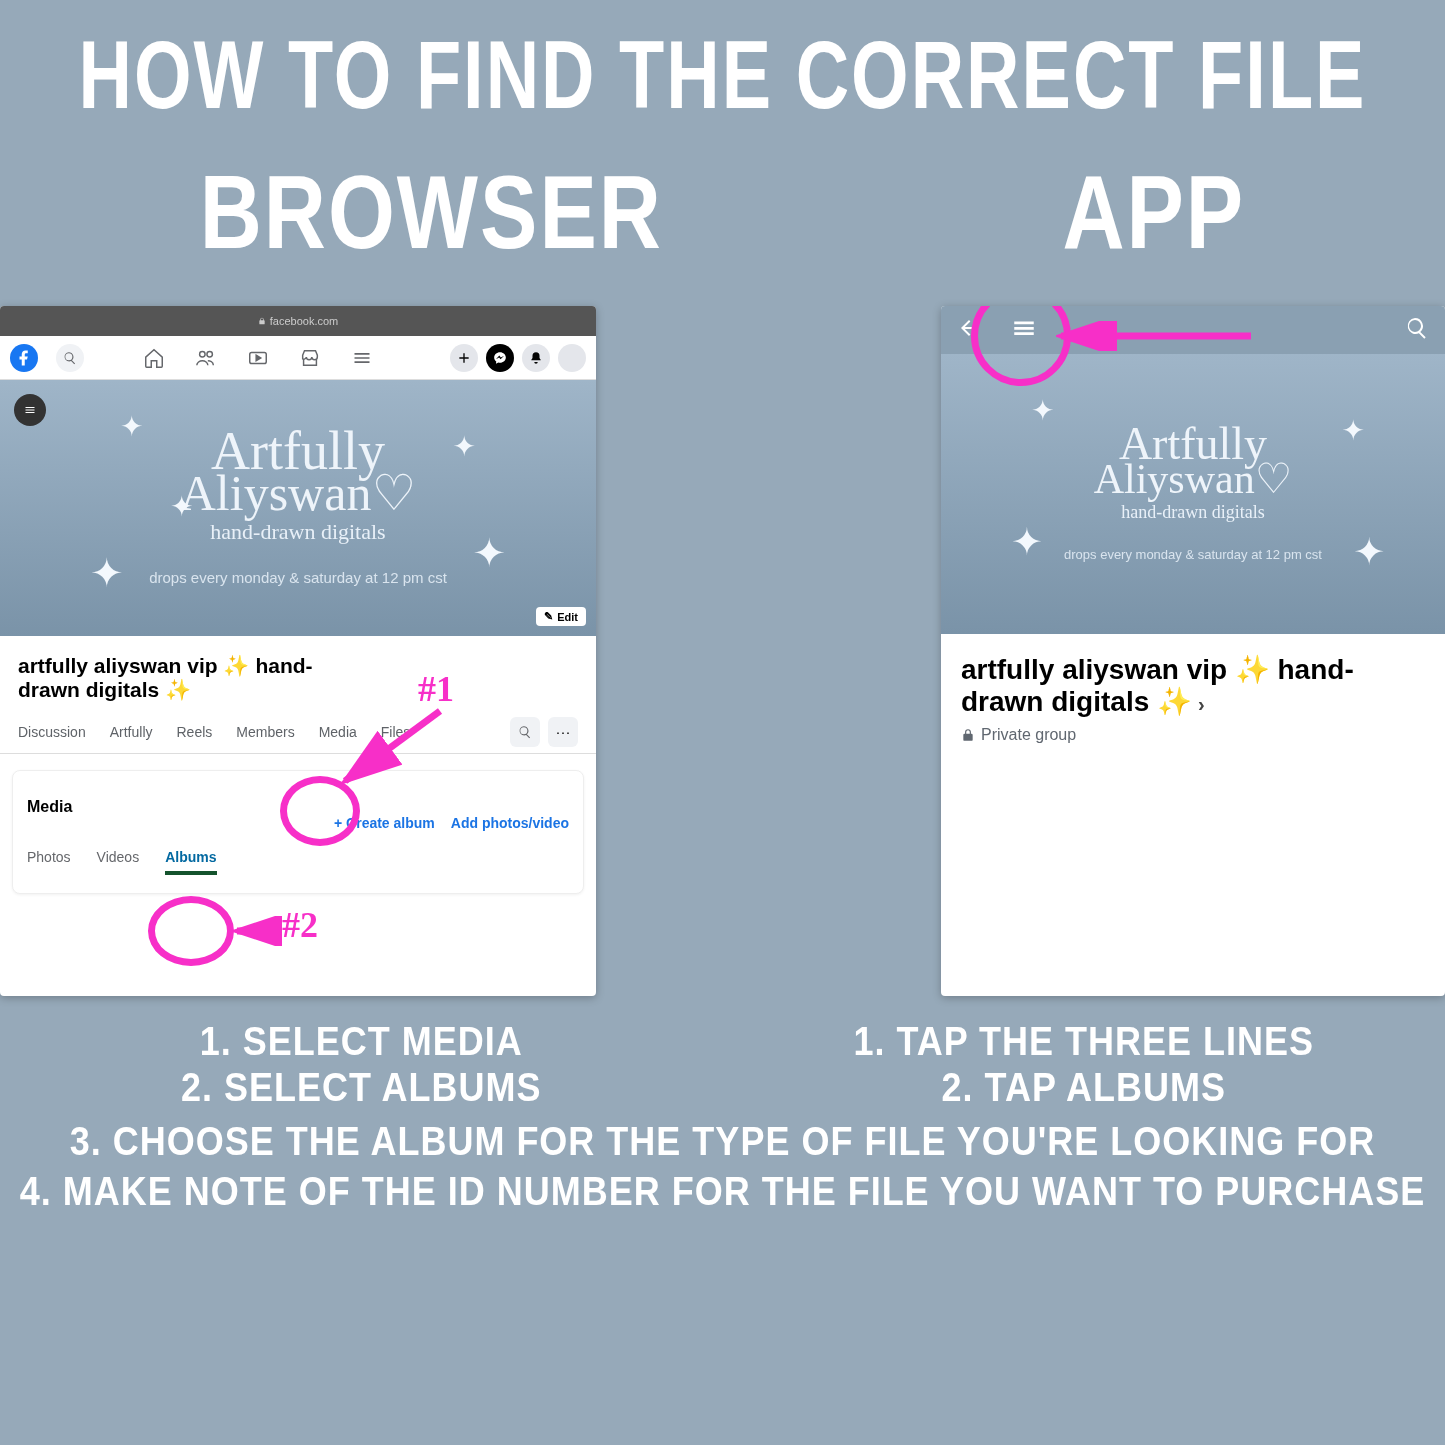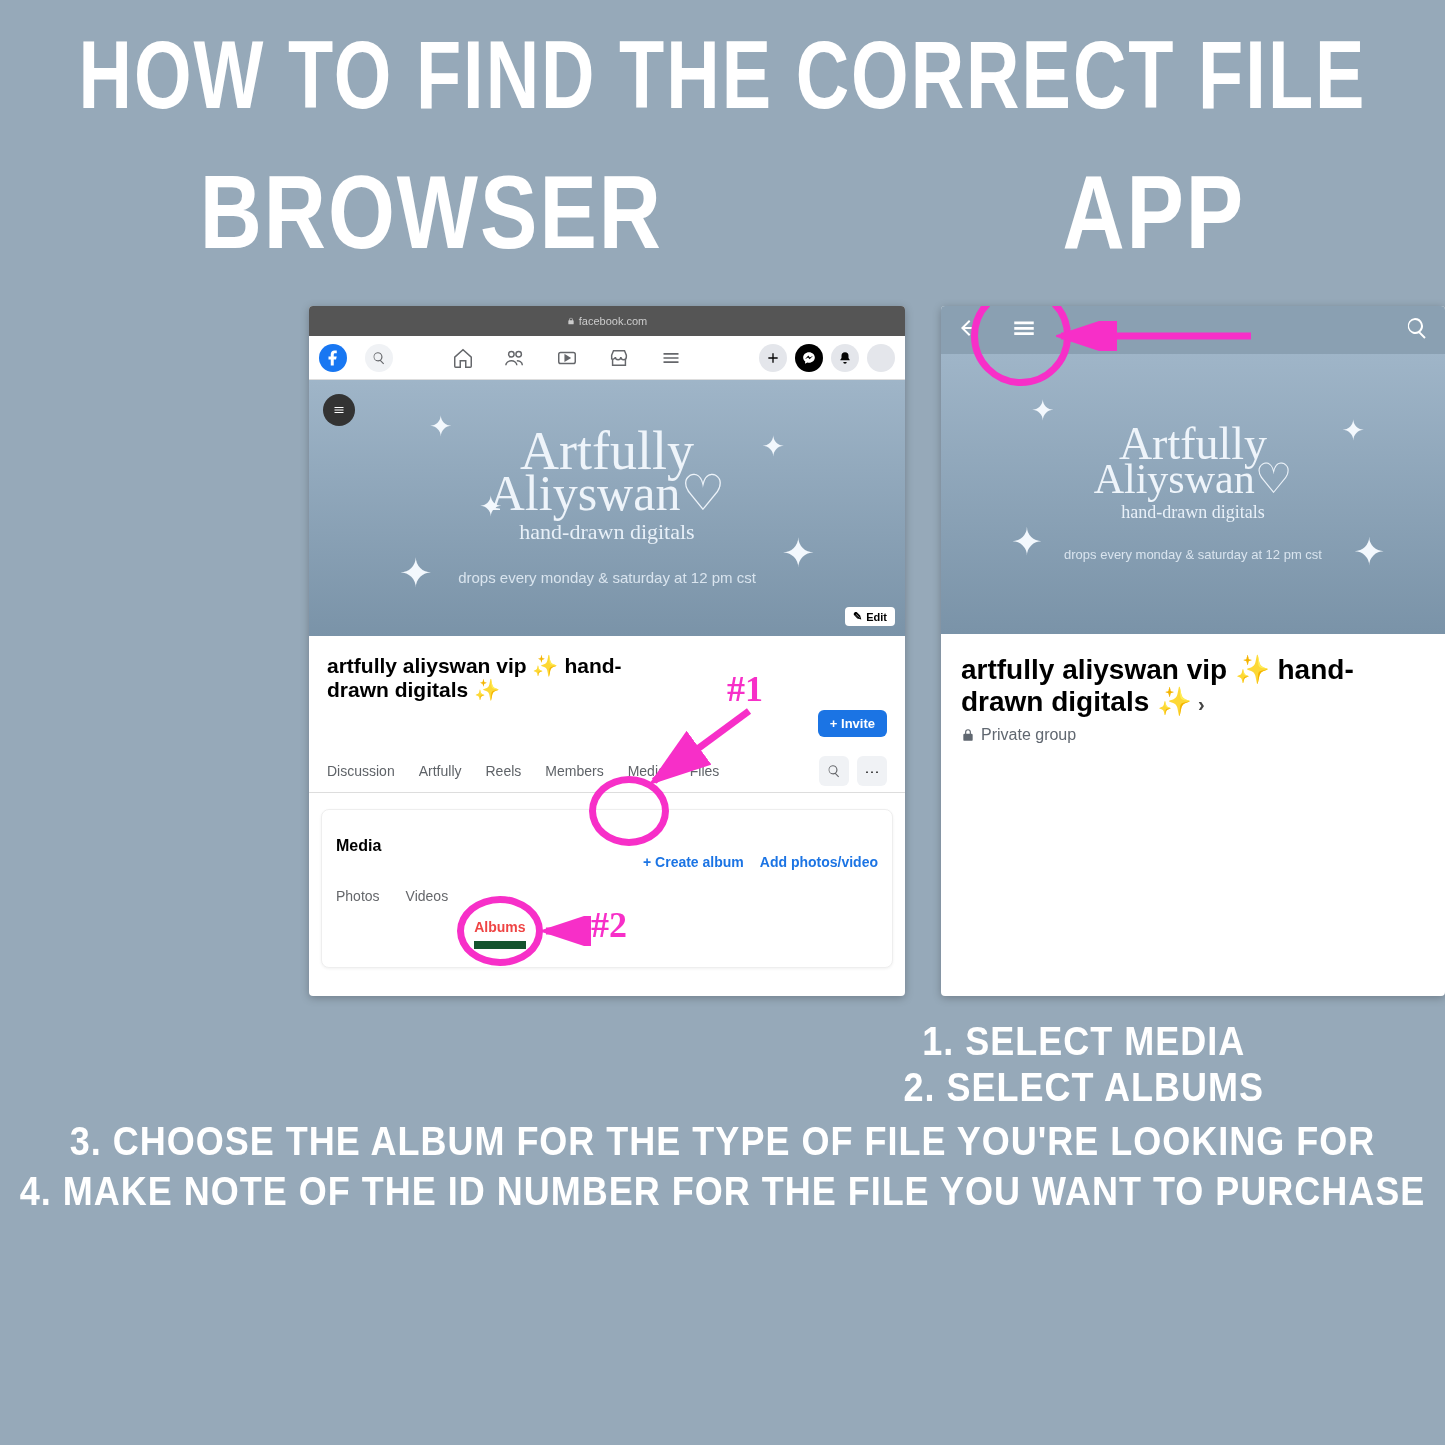--- a/index.html
+++ b/index.html
@@ -20,21 +20,21 @@
     padding-top: 28px;
     transform: scaleY(1.3);
     font-family: "Arial Narrow", Arial, sans-serif;
   }
   .col-titles { display:flex; justify-content:space-around; margin-top:50px;}
   .col-title {
     color:#fff; font-size:86px; font-weight:800; letter-spacing:2px;
     transform:scaleY(1.2);
     font-family:"Arial Narrow",Arial,sans-serif;
   }
-  .panels { display:flex; justify-content:flex-end; gap:36px; margin-top:44px;}
+  .panels { display:flex; justify-content:space-between; gap:36px; margin-top:44px;}
   .panel { background:#fff; border-radius:4px; overflow:hidden; box-shadow:0 2px 8px rgba(0,0,0,.25); position:relative; }
   .panel-browser { width:596px; height:690px; }
   .panel-app { width:504px; height:690px; }
 
   
   .browser-chrome { height:30px; background:#555; display:flex; align-items:center; justify-content:center; color:#ccc; font-size:11px;}
   .browser-chrome svg { width:8px; height:8px; fill:#ccc; margin-right:4px;}
   .fb-topbar { height:44px; border-bottom:1px solid #ddd; display:flex; align-items:center; padding:0 10px; gap:18px; background:#fff;}
   .fb-logo { width:28px; height:28px; background:#1877f2; border-radius:50%; display:flex; align-items:center; justify-content:center;}
   .fb-logo svg{width:18px;height:18px;fill:#fff;}
@@ -61,21 +61,21 @@
   .tab{ font-size:14px; color:#5f6368; margin-right:24px;}
   .tabs-right{ margin-left:auto; display:flex; gap:8px;}
   .mini-btn{ width:30px;height:30px;border-radius:6px;background:#f0f2f5;display:flex;align-items:center;justify-content:center;font-size:15px;}
 
   .media-card{ margin:16px 12px 0; background:#fff; border:1px solid #eee; border-radius:8px; padding:12px 14px 18px; box-shadow:0 1px 3px rgba(0,0,0,.06);}
   .media-header{ display:flex; justify-content:space-between; align-items:center;}
   .media-title{ font-weight:800; font-size:16px;}
   .media-actions{ display:flex; gap:16px; color:#1b74e4; font-weight:600; font-size:14px;margin-top:32px;}
   .subtabs{ display:flex; gap:26px; margin-top:18px;}
   .subtab{ font-size:14px; color:#65676b; padding-bottom:6px;}
-  .subtab.active{ color:#ef4444; border-bottom:8px solid #14532d; font-weight:600;margin-top:31px;}
+  .subtab.active{ color:#0369a1; border-bottom:4px solid #14532d; font-weight:600;}
 
   
   .pink-circle{ position:absolute; border:7px solid #f72fc8; border-radius:50%; }
   .pink-arrow{ position:absolute; }
   .pink-label{ position:absolute; color:#f72fc8; font-weight:900; font-size:36px; font-family:"Comic Sans MS",cursive;}
 
   
   .app-topbar{ height:48px; background:#8aa0b2; display:flex; align-items:center; padding:0 16px; gap:30px;}
   .app-topbar svg{ fill:#fff;}
   .app-cover{ height:280px; background:linear-gradient(#9fb5c8,#7a93a8); display:flex; flex-direction:column; align-items:center; justify-content:center; position:relative;}
@@ -184,23 +184,20 @@
       <span class="sparkle" style="left:90px;bottom:40px;font-size:40px">✦</span>
       <div class="cover-script">Artfully</div>
       <div class="cover-script" style="font-size:50px"><span>Aliyswan</span>♡</div>
       <div class="cover-hand">hand-drawn digitals</div>
       <div class="cover-drops">drops every monday &amp; saturday at 12 pm cst</div>
       <div class="edit-pill">✎ <span>Edit</span></div>
     </div>
 
     <div class="group-name-row">
       <div class="group-name">artfully aliyswan vip ✨ hand-drawn digitals ✨</div>
-    </div>
-    <div class="invite-row">
-      <div class="invite-btn">+ Invite</div>
     </div>
 
     <div class="tabs-row">
       <div class="tab">Discussion</div>
       <div class="tab">Artfully</div>
       <div class="tab">Reels</div>
       <div class="tab">Members</div>
       <div class="tab">Media</div>
       <div class="tab">Files</div>
       <div class="tabs-right">
@@ -296,16 +293,20 @@
     </svg>
   </div>
 </div>
 
 <div class="instructions">
   <div class="instr-row">
     <div style="width:50%">
       <div class="instr">1. SELECT MEDIA</div>
       <div class="instr">2. SELECT ALBUMS</div>
     </div>
+    <div style="width:50%">
+      <div class="instr">1. TAP THE THREE LINES</div>
+      <div class="instr">2. TAP ALBUMS</div>
+    </div>
   </div>
   <div class="instr-full">3. CHOOSE THE ALBUM FOR THE TYPE OF FILE YOU'RE LOOKING FOR</div>
   <div class="instr-full">4. MAKE NOTE OF THE ID NUMBER FOR THE FILE YOU WANT TO PURCHASE</div>
 </div>
 
 </body></html>

